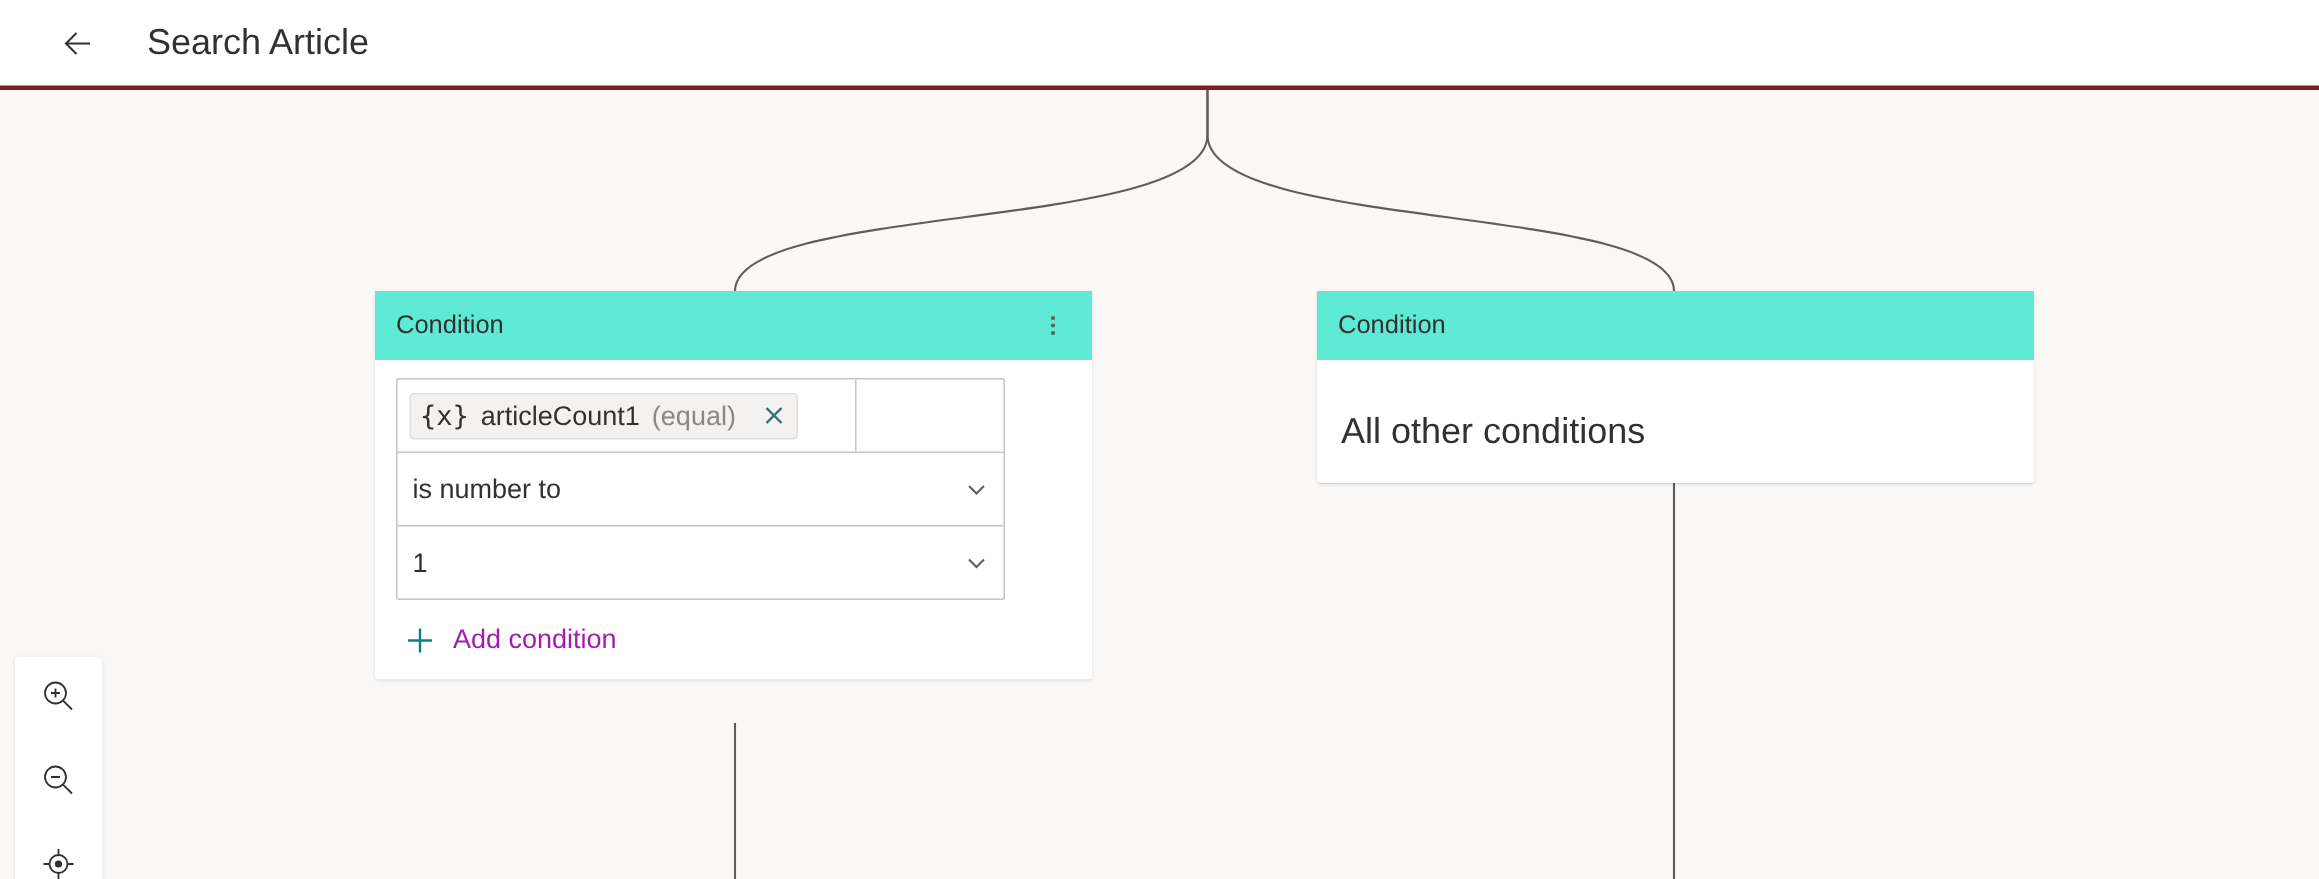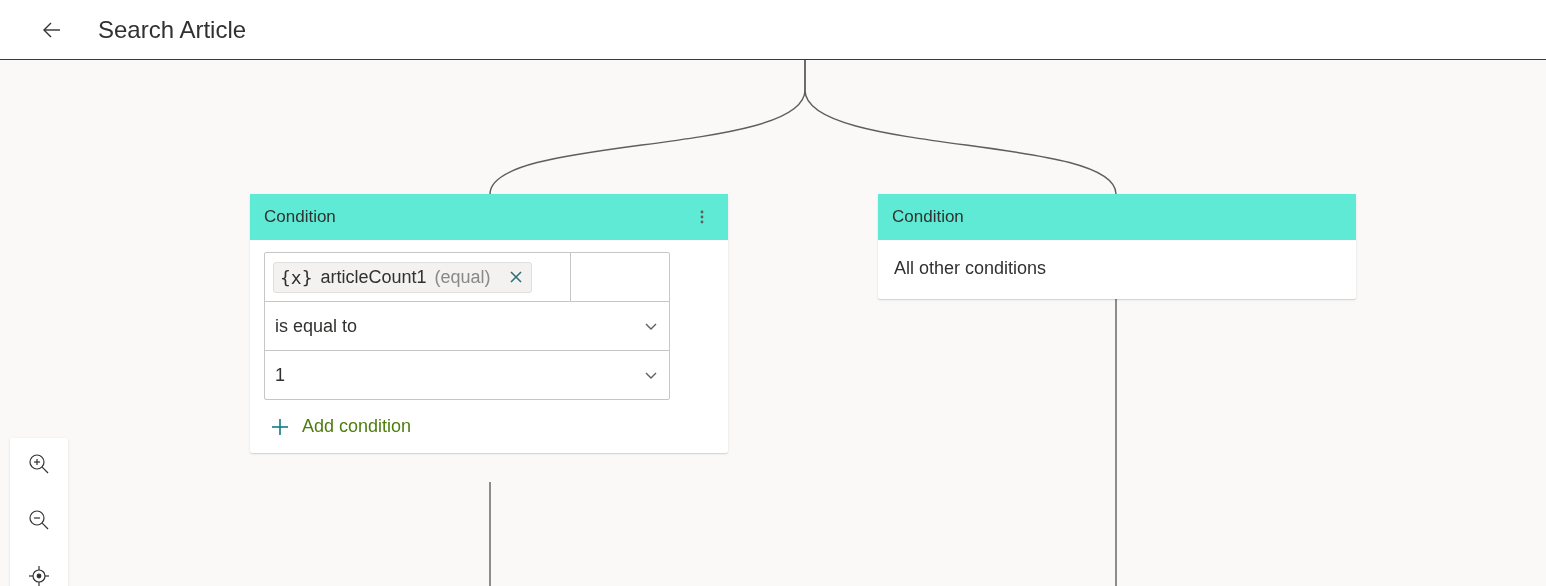--- a/index.html
+++ b/index.html
@@ -13,21 +13,21 @@
     overflow: hidden;
     position: relative;
   }
 
   .topbar {
     position: absolute;
     left: 0; top: 0;
     width: 100%;
     height: 60px;
     background: #ffffff;
-    border-bottom: 1px solid #7f1d1d;
+    border-bottom: 3px solid #7f1d1d;
     display: flex;
     align-items: center;
     padding-left: 36px;
     box-sizing: border-box;
   }
   .back-btn {
     width: 32px;
     height: 32px;
     display: flex;
     align-items: center;
@@ -150,30 +150,31 @@
     color: #605e5c;
   }
 
   .add-cond {
     display: flex;
     align-items: center;
     gap: 12px;
     margin-top: 16px;
     margin-left: 6px;
     font-size: 18px;
-    color: #4d7c0f;
+    color: #a21caf;
     cursor: pointer;
   }
   .add-cond .plus {
     color: #0e7c82;
   }
 
   .all-other {
     padding: 18px 16px 20px;
-    font-size: 18px;
+    font-size: 24px;
+    margin-top: 16px;
   }
 
   
   .zoom-panel {
     position: absolute;
     left: 10px;
     top: 378px;
     width: 58px;
     background: #ffffff;
     border-radius: 2px;
@@ -242,21 +243,21 @@
                 <svg width="14" height="14" viewBox="0 0 14 14" stroke="#317077" stroke-width="1.6">
                   <line x1="2" y1="2" x2="12" y2="12"></line>
                     <line x1="12" y1="2" x2="2" y2="12"></line>
                 </svg>
               </span>
             </span>
           </div>
           <div class="row-rest"></div>
         </div>
         <div class="cond-row">
-          <span>is equal to</span>
+          <span>is number to</span>
           <span class="chev">
             <svg width="16" height="16" viewBox="0 0 16 16" fill="none" stroke="#605e5c" stroke-width="1.4">
               <polyline points="3,6 8,11 13,6"></polyline>
             </svg>
           </span>
         </div>
         <div class="cond-row">
           <span>1</span>
           <span class="chev">
             <svg width="16" height="16" viewBox="0 0 16 16" fill="none" stroke="#605e5c" stroke-width="1.4">

